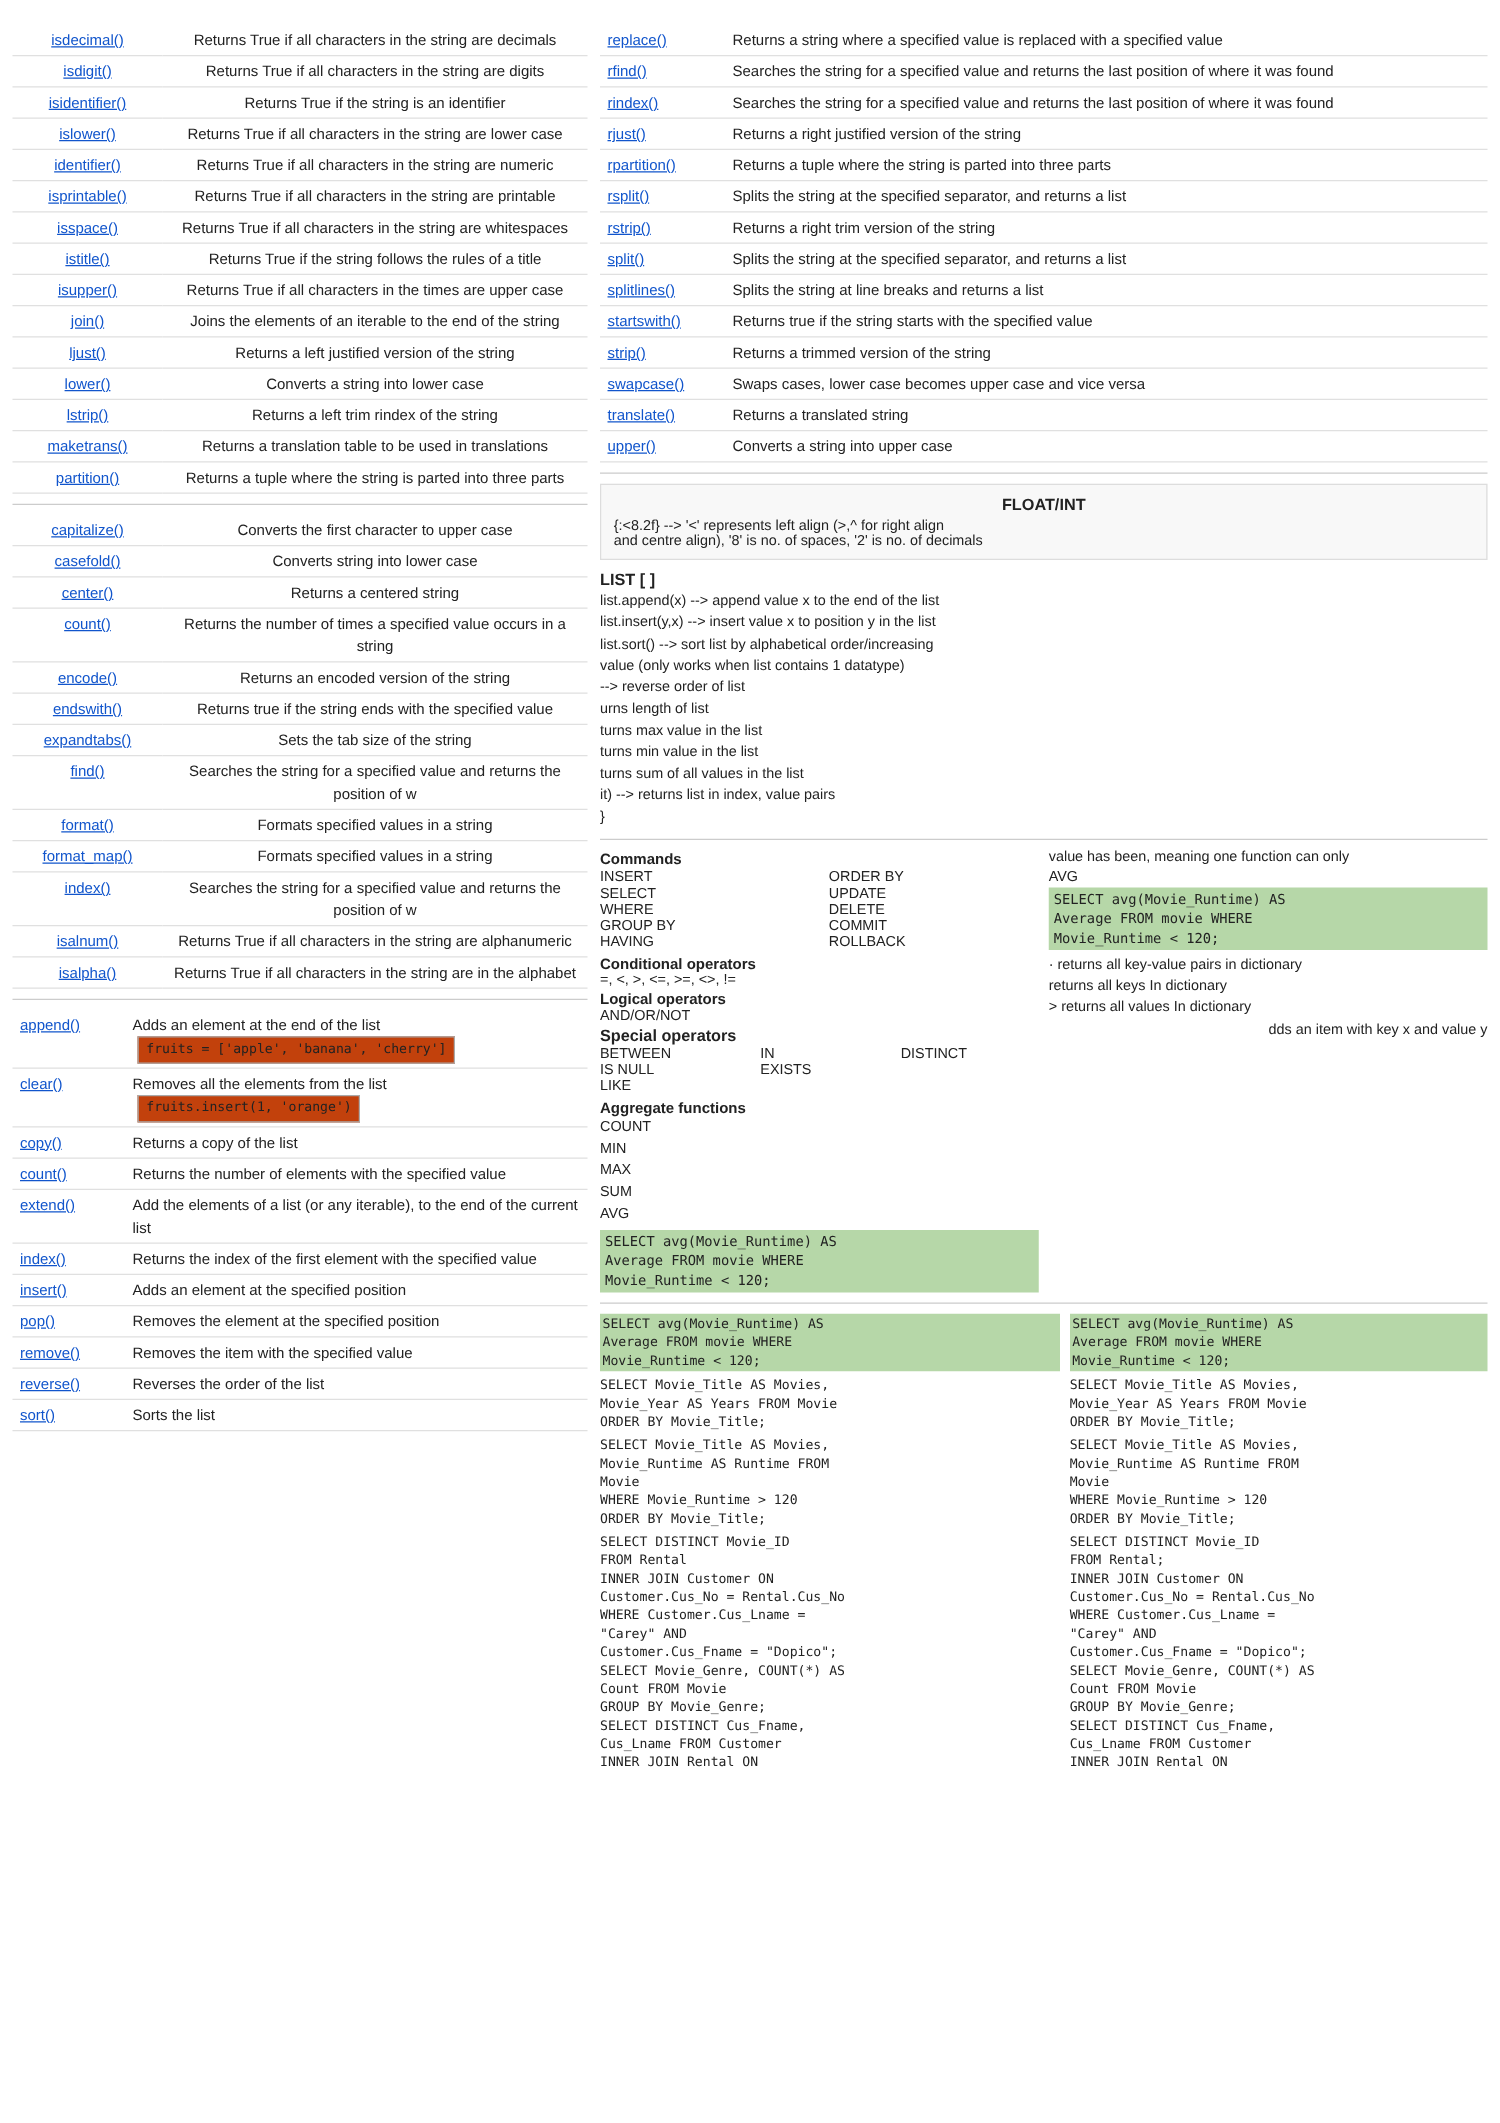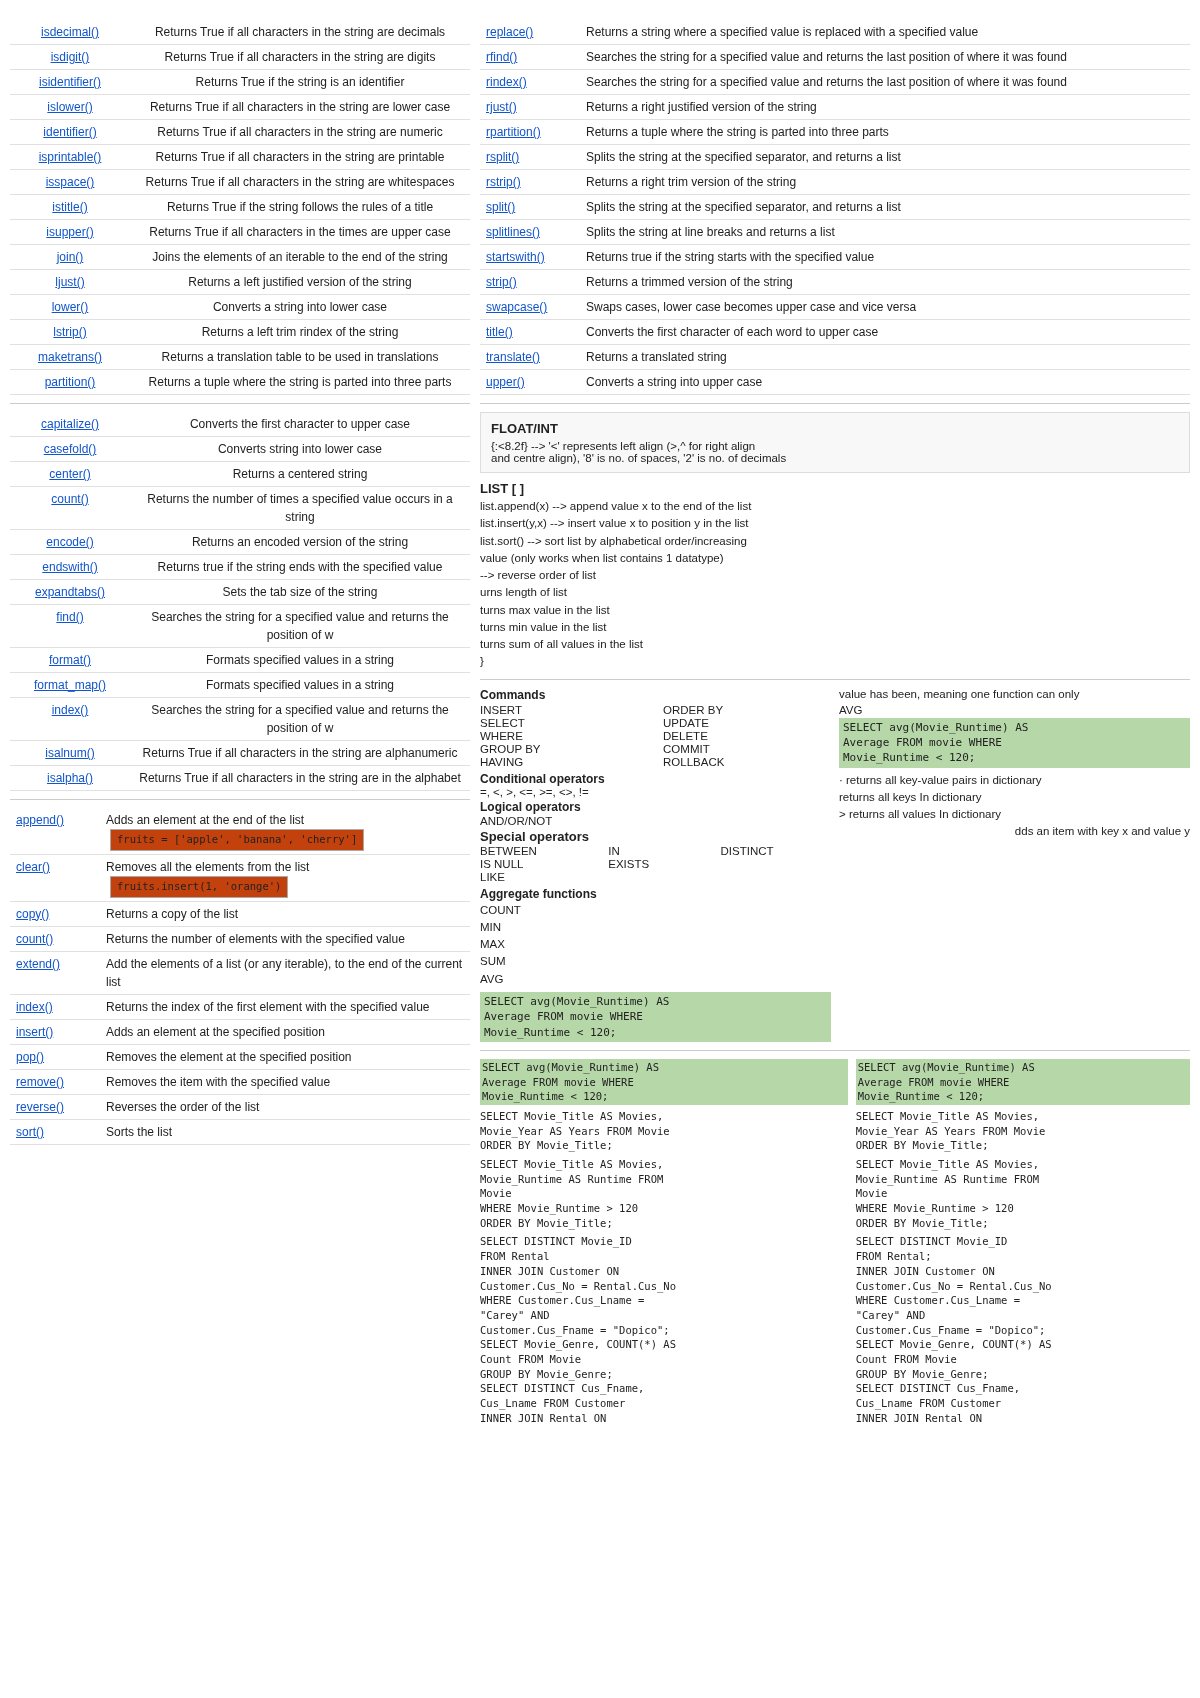--- a/index.html
+++ b/index.html
@@ -95,20 +95,21 @@
       background: #f8f8f8;
       border: 1px solid #ddd;
       padding: 8px 10px;
       margin-bottom: 8px;
       font-size: 11.5px;
     }
     .float-int-section .section-title {
       font-weight: bold;
       font-size: 13px;
       margin-bottom: 4px;
+      text-align: center;
     }
     
     .list-section {
       font-size: 11.5px;
       margin-bottom: 6px;
     }
     .list-section .section-title {
       font-weight: bold;
       font-size: 13px;
       margin-bottom: 2px;
@@ -480,24 +481,20 @@
               <td>startswith()</td>
               <td>Returns true if the string starts with the specified value</td>
             </tr>
             <tr>
               <td>strip()</td>
               <td>Returns a trimmed version of the string</td>
             </tr>
             <tr>
               <td>swapcase()</td>
               <td>Swaps cases, lower case becomes upper case and vice versa</td>
-            </tr>
-            <tr>
-              <td>title()</td>
-              <td>Converts the first character of each word to upper case</td>
             </tr>
             <tr>
               <td>translate()</td>
               <td>Returns a translated string</td>
             </tr>
             <tr>
               <td>upper()</td>
               <td>Converts a string into upper case</td>
             </tr>
           </tbody>
@@ -516,20 +513,21 @@
         <div id="list-items-container">
             <div style="font-size: 11.5px; line-height: 1.5;">list.append(x) --&gt; append value x to the end of the list</div>
             <div style="font-size: 11.5px; line-height: 1.5;">list.insert(y,x) --&gt; insert value x to position y in the list</div>
             <div style="font-size: 11.5px; line-height: 1.5;">list.sort() --&gt; sort list by alphabetical order/increasing</div>
             <div style="font-size: 11.5px; line-height: 1.5;">value (only works when list contains 1 datatype)</div>
             <div style="font-size: 11.5px; line-height: 1.5;">--&gt; reverse order of list</div>
             <div style="font-size: 11.5px; line-height: 1.5;">urns length of list</div>
             <div style="font-size: 11.5px; line-height: 1.5;">turns max value in the list</div>
             <div style="font-size: 11.5px; line-height: 1.5;">turns min value in the list</div>
             <div style="font-size: 11.5px; line-height: 1.5;">turns sum of all values in the list</div>
+            <div style="font-size: 11.5px; line-height: 1.5;">it) --&gt; returns list in index, value pairs</div>
             <div style="font-size: 11.5px; line-height: 1.5;">}</div>
           </div>
       </div>
 
       <hr class="section-divider">
 
       <div class="lower-right">
 
         <div class="sql-commands-section">
           <div class="commands-title">Commands</div>

